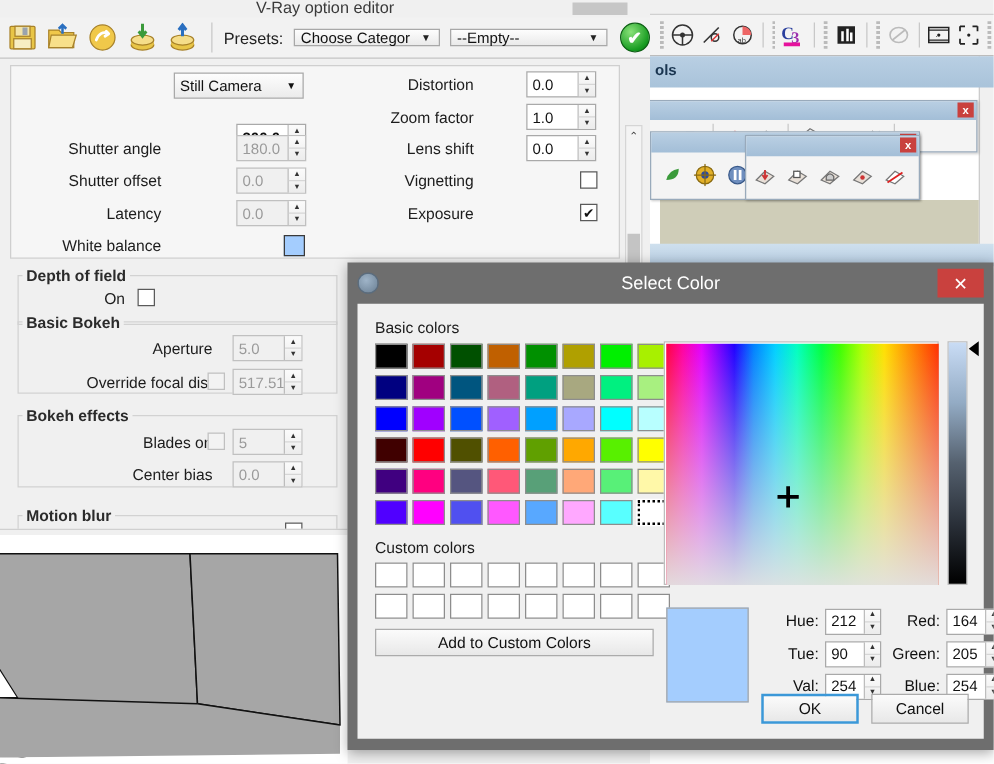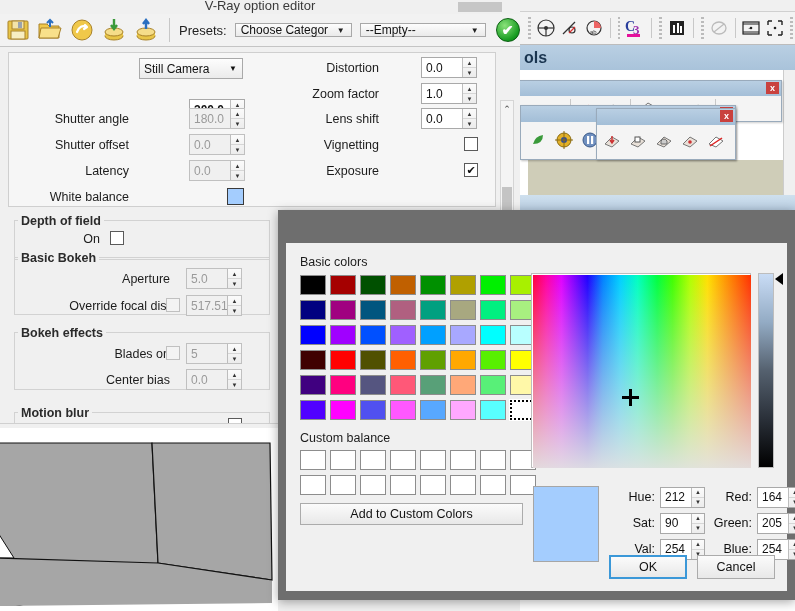--- a/index.html
+++ b/index.html
@@ -29,21 +29,21 @@
     font-size: 15px; color: #333; position: relative;
   }
   .tb-sep { width: 1px; height: 20px; background: #c8c8c8; margin: 0 3px; }
   .tb-grip { width: 3px; height: 22px; background:
       repeating-linear-gradient(to bottom, #bbb 0 2px, transparent 2px 4px); margin: 0 2px; }
 
   .bg-blue-strip {
     position: absolute; left: 520px; top: 45px; width: 275px; height: 25px;
     background: linear-gradient(to bottom,#b9cfe3,#a9c3da);
   }
-  .bg-blue-strip .lbl { position:absolute; left: 4px; top: 4px; font-weight: bold; color:#1a3550; font-size: 16px;}
+  .bg-blue-strip .lbl { position:absolute; left: 4px; top: 4px; font-weight: bold; color:#1a3550; font-size: 12px;}
 
   .float-bar-1 {
     position: absolute; left: 512px; top: 80px; width: 270px; height: 42px;
     background: #f4f4f4; border: 1px solid #9ab; box-shadow: 1px 1px 2px rgba(0,0,0,.2);
   }
   .float-bar-1 .cap { height: 15px; background: linear-gradient(to bottom,#b9cfe3,#a3bed7); position: relative;}
   .float-bar-1 .row { display:flex; align-items:center; height: 26px; padding-left: 4px; gap:3px;}
   .float-bar-2 {
     position: absolute; left: 520px; top: 105px; width: 216px; height: 55px;
     background: #f4f4f4; border: 1px solid #9ab; box-shadow: 1px 1px 2px rgba(0,0,0,.25);
@@ -683,20 +683,25 @@
         <polygon points="-5,100 14,130 -5,130" fill="#ffffff" stroke="#111" stroke-width="1"></polygon>
         <polygon points="-5,130 158,135 272,152 272,175 -5,178" fill="#a6a6a6" stroke="none"></polygon>
         <path d="M-5,130 L158,135" stroke="#111" stroke-width="1.2" fill="none"></path>
         <path d="M272,152 L158,135" stroke="#111" stroke-width="1.2" fill="none"></path>
         <rect x="0" y="178" width="278" height="5" fill="#ffffff"></rect>
       </svg>
     </div>
   </div>
 
   <div class="dlg">
+    <div class="dlg-title">
+      <div class="dlg-icon"></div>
+      <span class="t">Select Color</span>
+      <div class="dlg-close">✕</div>
+    </div>
 
     <div class="dlg-body">
       <span class="sec-lbl" style="left:14px; top:12px;">Basic colors</span>
       <div class="basic-grid">
           <div class="sw" style="background: rgb(0, 0, 0);"></div>
           <div class="sw" style="background: rgb(165, 0, 0);"></div>
           <div class="sw" style="background: rgb(0, 80, 0);"></div>
           <div class="sw" style="background: rgb(192, 96, 0);"></div>
           <div class="sw" style="background: rgb(0, 144, 0);"></div>
           <div class="sw" style="background: rgb(176, 160, 0);"></div>
@@ -737,21 +742,21 @@
           <div class="sw" style="background: rgb(80, 0, 255);"></div>
           <div class="sw" style="background: rgb(255, 0, 255);"></div>
           <div class="sw" style="background: rgb(80, 80, 240);"></div>
           <div class="sw" style="background: rgb(255, 88, 255);"></div>
           <div class="sw" style="background: rgb(88, 168, 255);"></div>
           <div class="sw" style="background: rgb(255, 168, 255);"></div>
           <div class="sw" style="background: rgb(88, 255, 255);"></div>
           <div class="sw selected" style="background: rgb(255, 255, 255); border: 2px dotted rgb(0, 0, 0);"></div>
         </div>
 
-      <span class="sec-lbl" style="left:14px; top:188px;">Custom balance</span>
+      <span class="sec-lbl" style="left:14px; top:188px;">Custom colors</span>
       <div class="custom-grid">
           <div class="sw-empty"></div>
           <div class="sw-empty"></div>
           <div class="sw-empty"></div>
           <div class="sw-empty"></div>
           <div class="sw-empty"></div>
           <div class="sw-empty"></div>
           <div class="sw-empty"></div>
           <div class="sw-empty"></div>
           <div class="sw-empty"></div>
@@ -794,21 +799,21 @@
           <span class="num-lbl2">Red:</span>
           <span class="num-spin">
             <span class="v">164</span>
             <span class="b">
                 <span>▲</span>
                 <span>▼</span>
               </span>
           </span>
         </div>
         <div class="num-row">
-          <span class="num-lbl">Sat:</span>
+          <span class="num-lbl">Tue:</span>
           <span class="num-spin">
             <span class="v">90</span>
             <span class="b">
                 <span>▲</span>
                 <span>▼</span>
               </span>
           </span>
           <span class="num-lbl2">Green:</span>
           <span class="num-spin">
             <span class="v">205</span>

